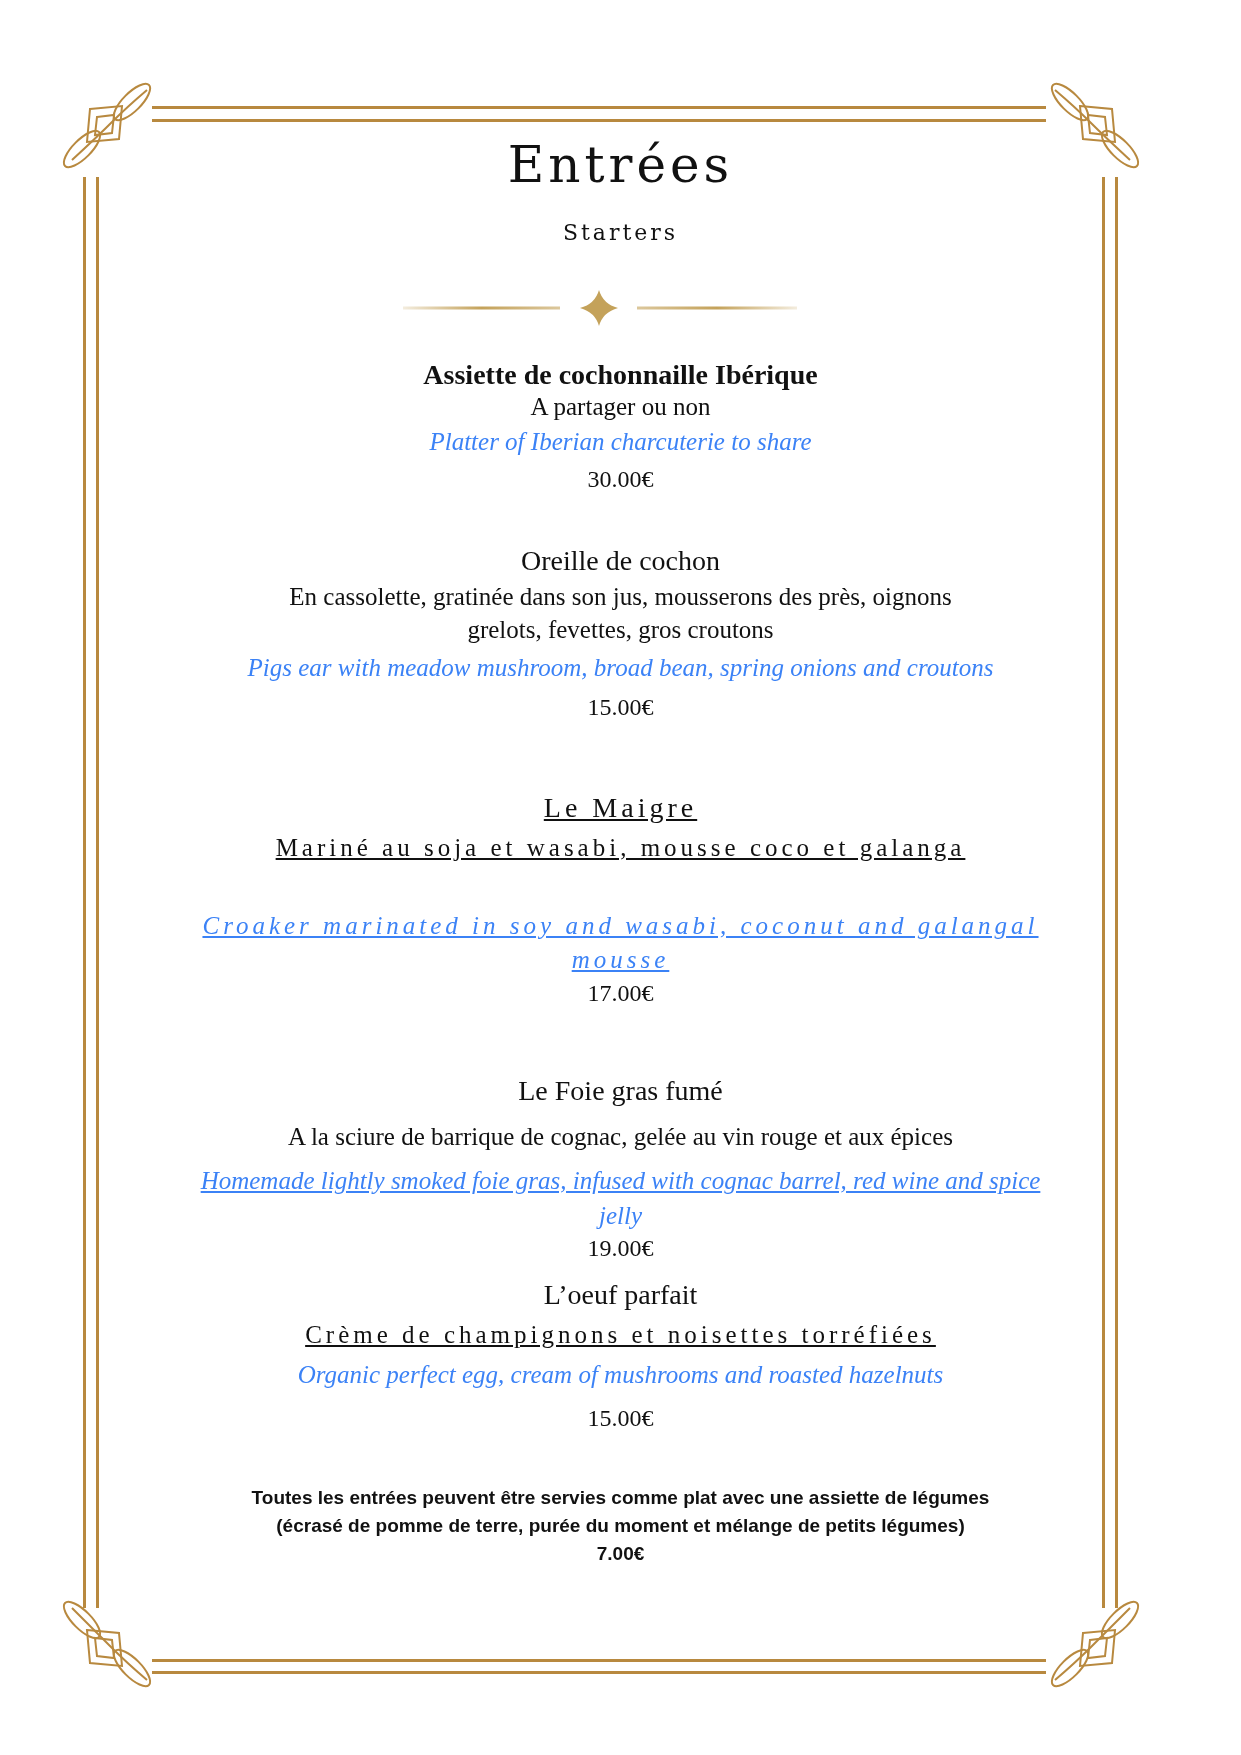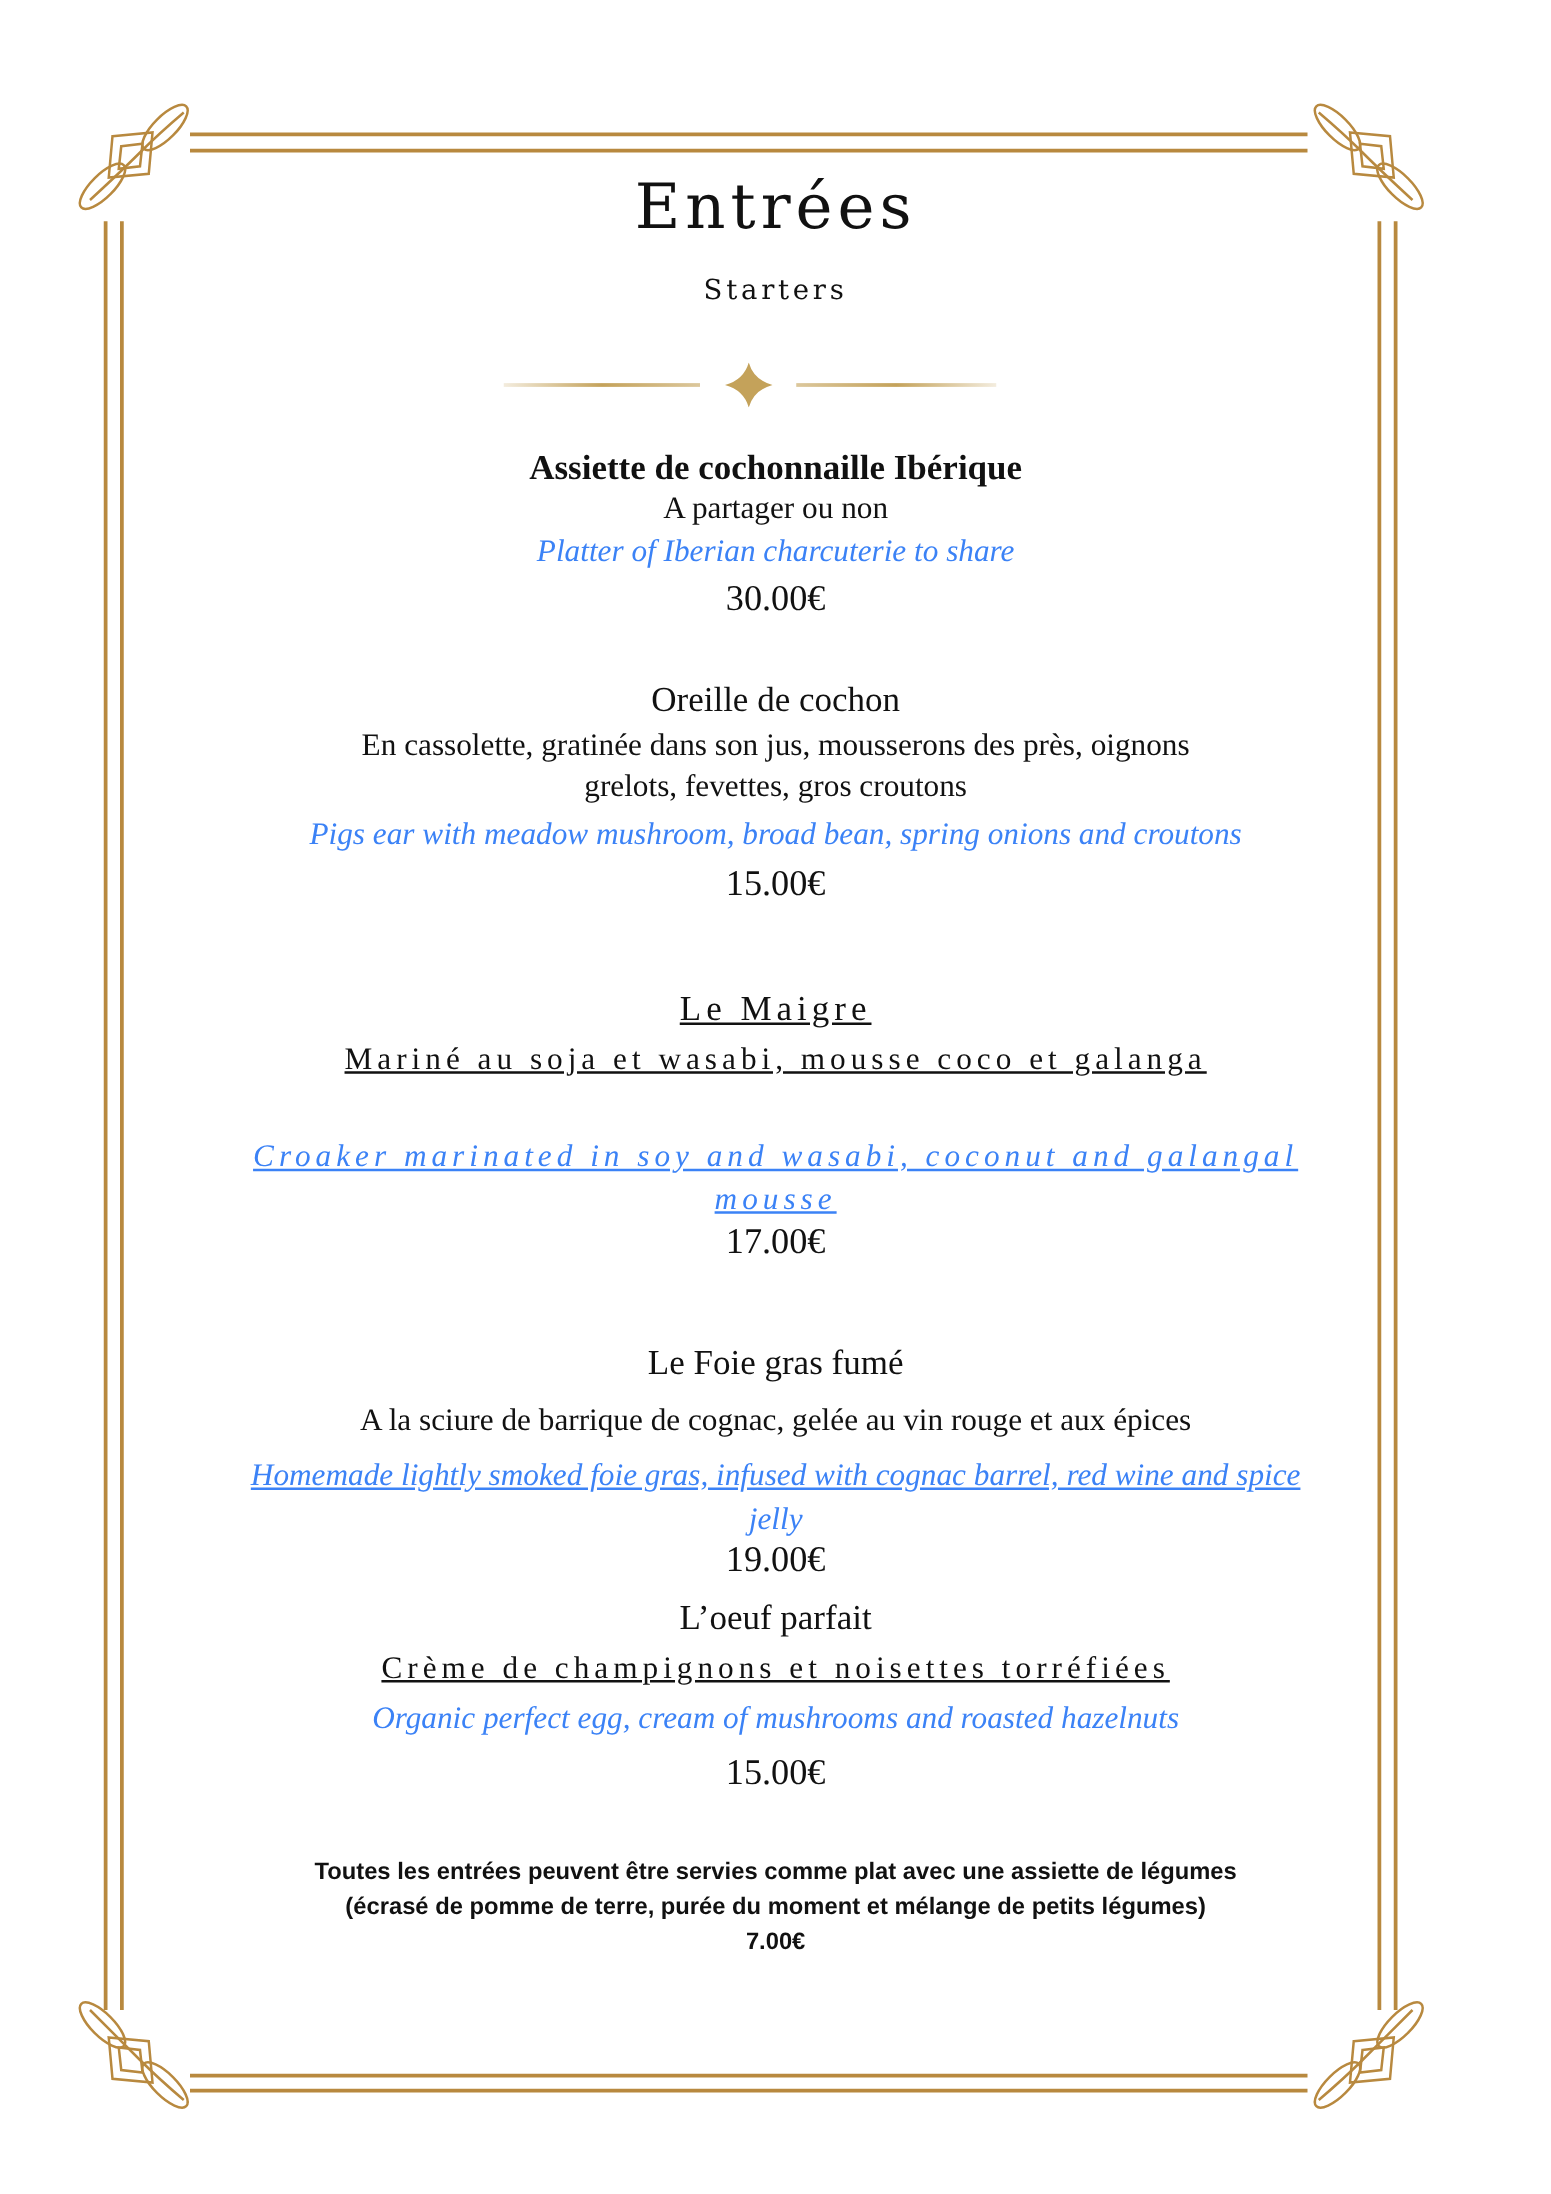--- a/index.html
+++ b/index.html
@@ -75,21 +75,21 @@
     }
     .item .en {
       font-family: "Liberation Serif", serif;
       font-style: italic;
       font-size: 25px;
       line-height: 33px;
       color: #3b82f6;
     }
     .item .price {
       font-family: "Liberation Serif", serif;
-      font-size: 29px;
+      font-size: 24px;
       line-height: 34px;
       color: #111;
       text-align: center;
     }
     .spaced-wide { letter-spacing: 4px; text-decoration: underline; }
     .footnote {
       position: absolute;
       left: 100px;
       right: 100px;
       top: 1484px;

